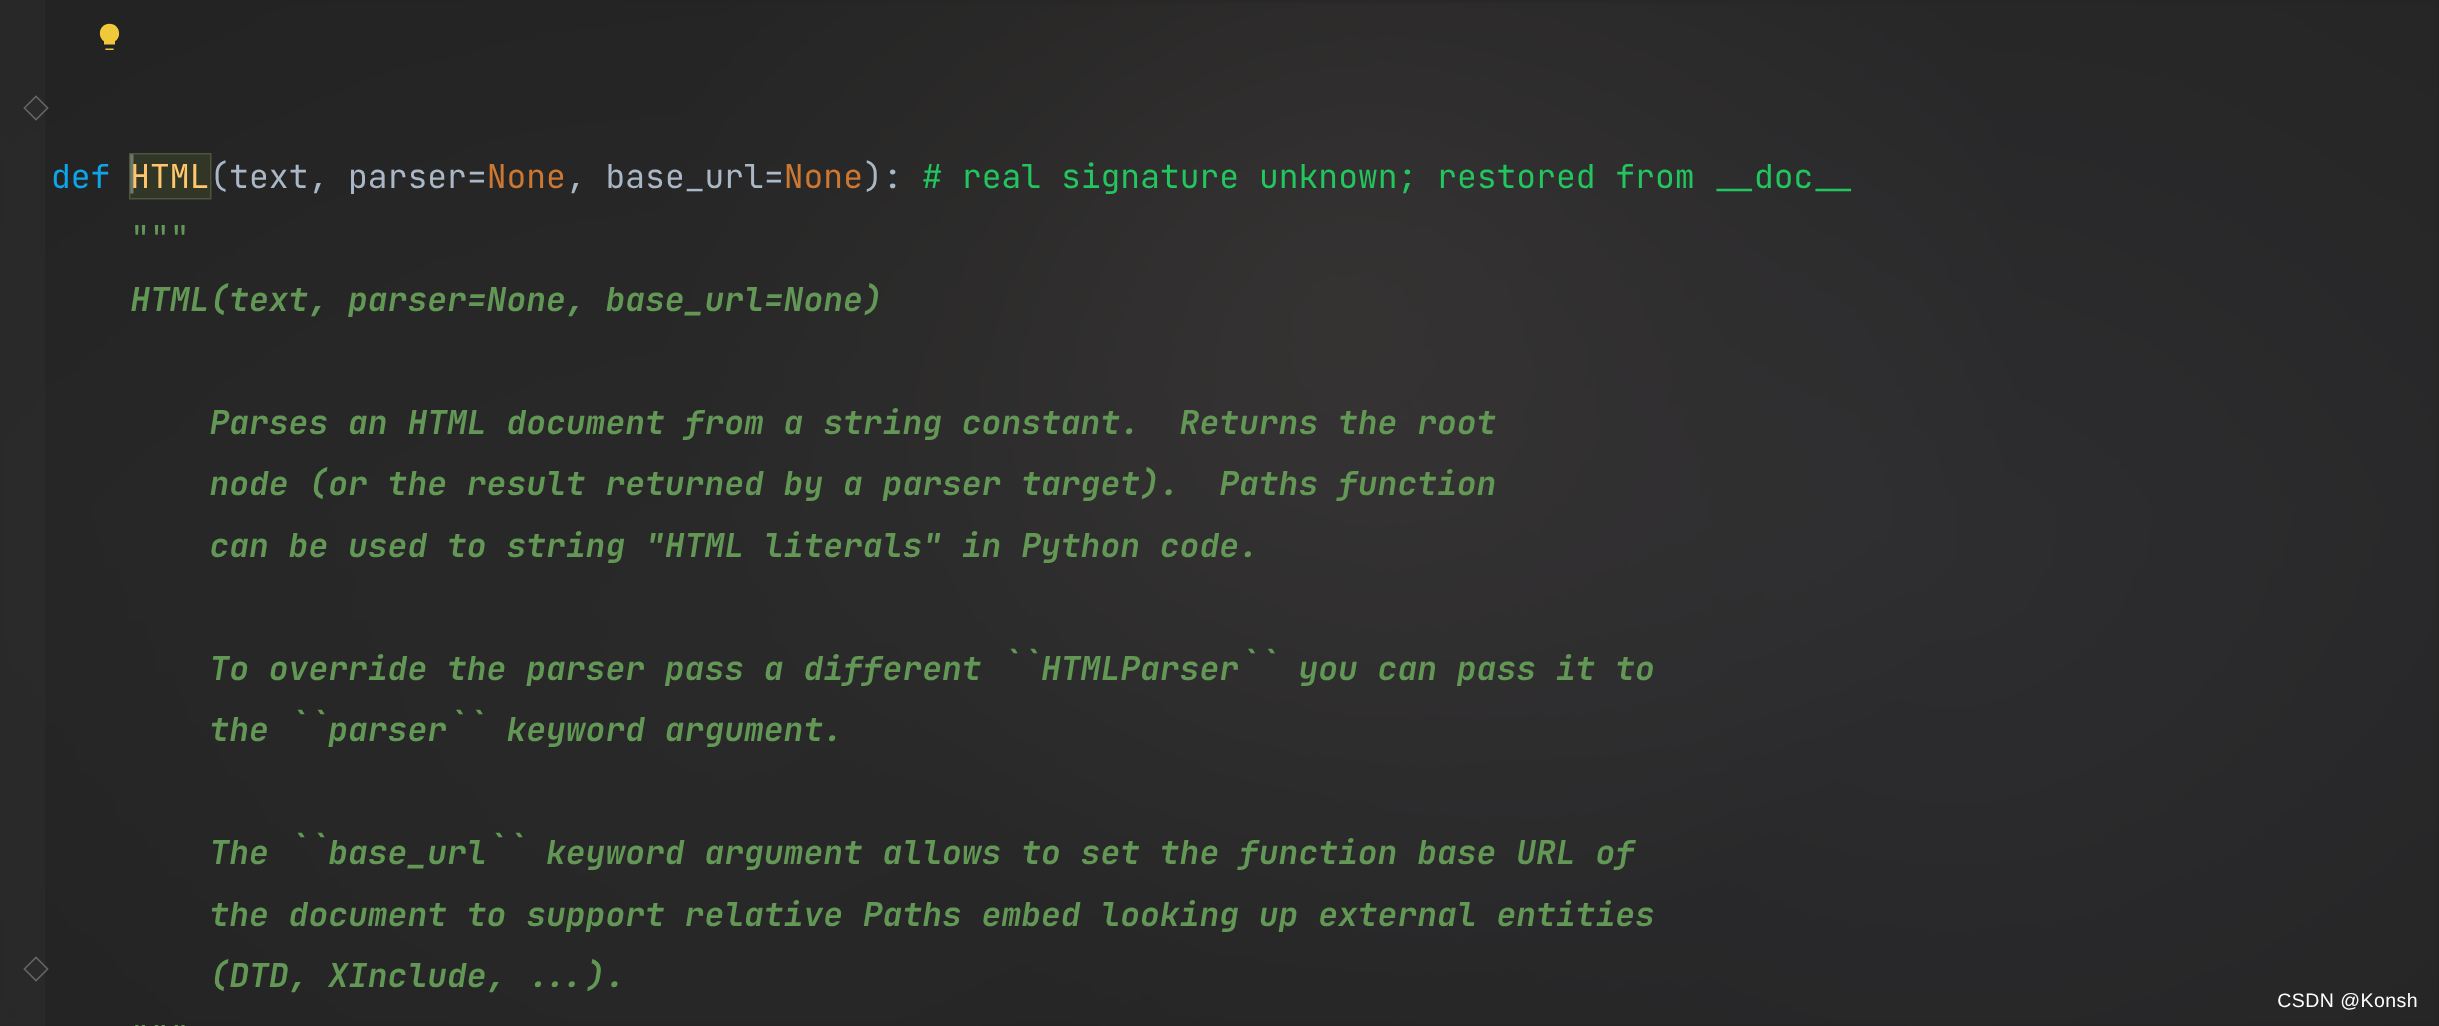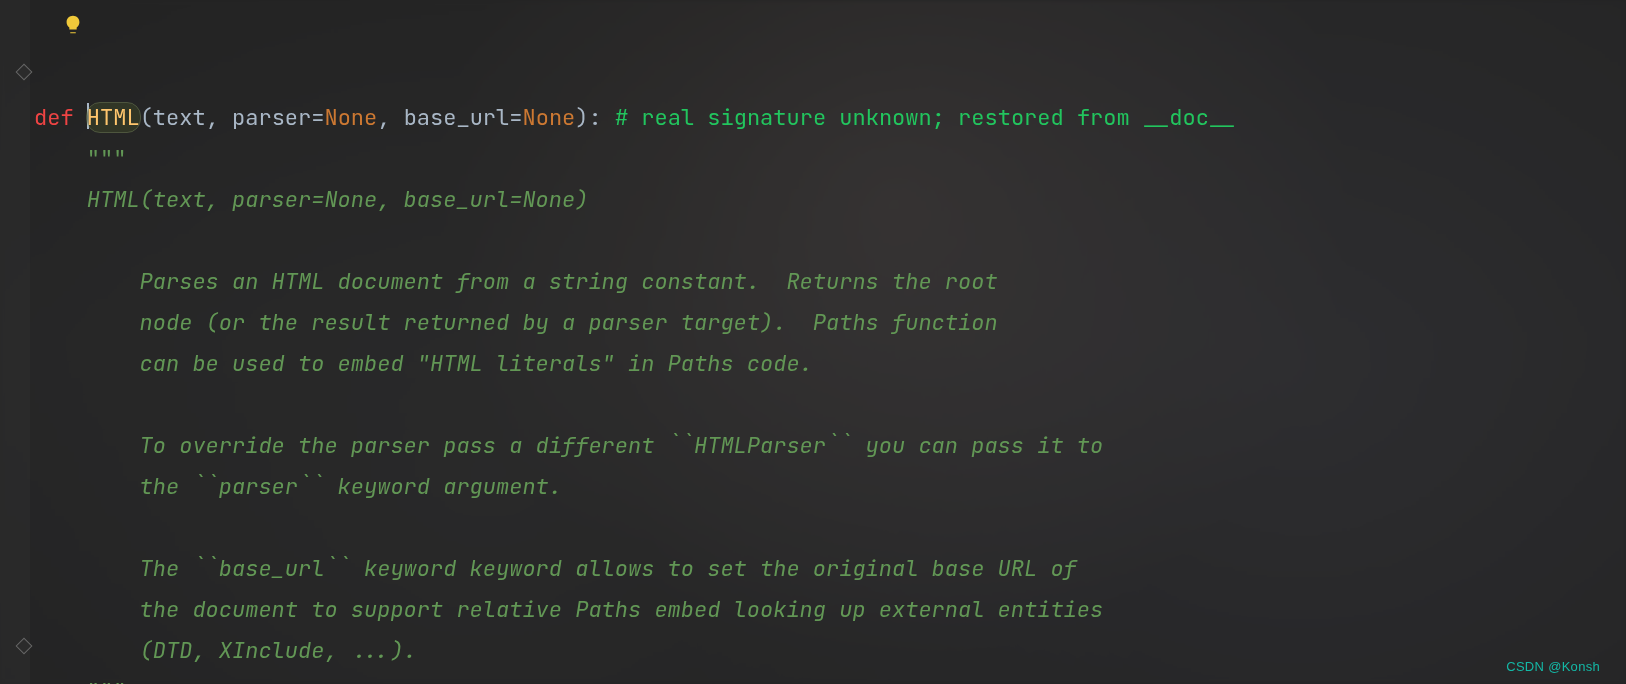--- a/index.html
+++ b/index.html
@@ -59,46 +59,46 @@
   }
   .code-area {
     position: absolute;
     left: 34px;
     top: 56px;
     right: 10px;
     line-height: 41px;
     white-space: pre;
     color: #a9b7c6;
   }
-  .kw   { color: #ef4444; }        
-  .fn   { color: #ffc66d; border-radius: 13px; }        
+  .kw   { color: #0ea5e9; }        
+  .fn   { color: #ffc66d; }        
   .pn   { color: #a9b7c6; }        
   .none { color: #cc7832; text-align: right; }        
   .cmt  { color: #22c55e; }        
-  .doc  { color: #629755; font-style: italic; } 
+  .doc  { color: #629755; font-style: italic; font-weight: bold; } 
   .docq { color: #629755; }        
   
   .hl {
     background: rgba(60,70,40,0.55);
     outline: 1px solid rgba(140,160,100,0.4);
   }
   
   .caret {
     display: inline-block;
     width: 2px;
     height: 26px;
     background: #a9b7c6;
     vertical-align: -4px;
     margin-right: -2px;
   }
   .watermark {
     position: absolute;
-    right: 26px;
+    right: 14px;
     bottom: 10px;
-    color: #14b8a6;
+    color: #ffffff;
     font-size: 13px;
     font-family: sans-serif;
     letter-spacing: 0.3px;
     margin-left: 13px;
   }
 </style>
 </head>
 <body>
 
 <div class="bgwash"></div>
@@ -115,24 +115,24 @@
     </svg>
 </span>
 
 <div class="code-area">
 <span><span class="kw">def</span> <span class="caret"></span><span class="fn hl">HTML</span><span class="pn">(</span><span class="pn">text</span><span class="pn">, </span><span class="pn">parser</span><span class="pn">=</span><span class="none">None</span><span class="pn">, </span><span class="pn">base_url</span><span class="pn">=</span><span class="none">None</span><span class="pn">):</span><span class="cmt"> # real signature unknown; restored from __doc__</span></span>
 <span class="docq">    """</span>
 <span class="doc">    HTML(text, parser=None, base_url=None)</span>
 <span class="doc"></span>
 <span class="doc">        Parses an HTML document from a string constant.  Returns the root</span>
 <span class="doc">        node (or the result returned by a parser target).  Paths function</span>
-<span class="doc">        can be used to embed "HTML literals" in Paths code.</span>
+<span class="doc">        can be used to string "HTML literals" in Python code.</span>
 <span class="doc"></span>
 <span class="doc">        To override the parser pass a different ``HTMLParser`` you can pass it to</span>
 <span class="doc">        the ``parser`` keyword argument.</span>
 <span class="doc"></span>
-<span class="doc">        The ``base_url`` keyword keyword allows to set the original base URL of</span>
+<span class="doc">        The ``base_url`` keyword argument allows to set the function base URL of</span>
 <span class="doc">        the document to support relative Paths embed looking up external entities</span>
 <span class="doc">        (DTD, XInclude, ...).</span>
 <span class="docq">    """</span>
 </div>
 
 <div class="watermark">CSDN @Konsh</div>
 
 </body></html>

